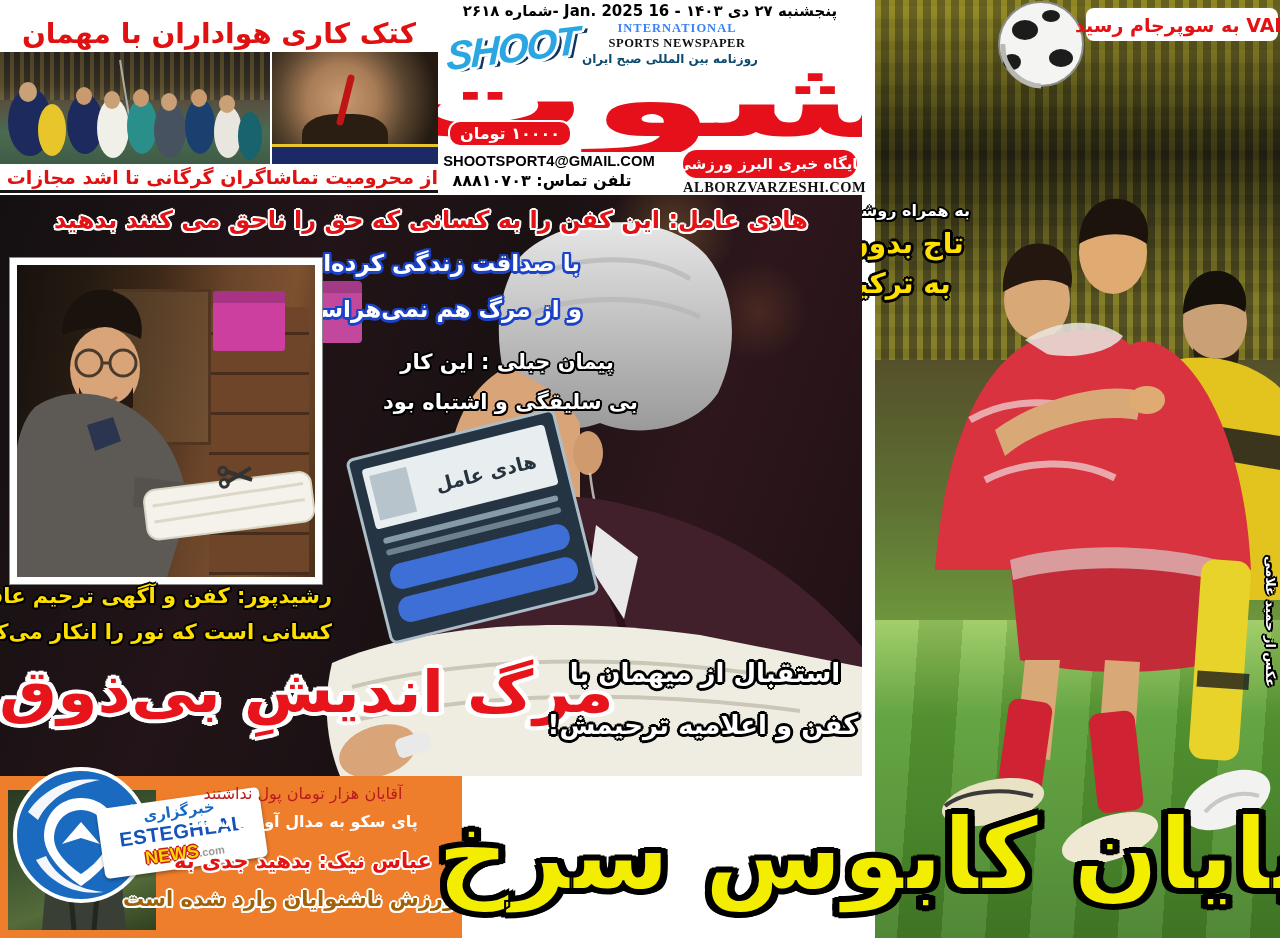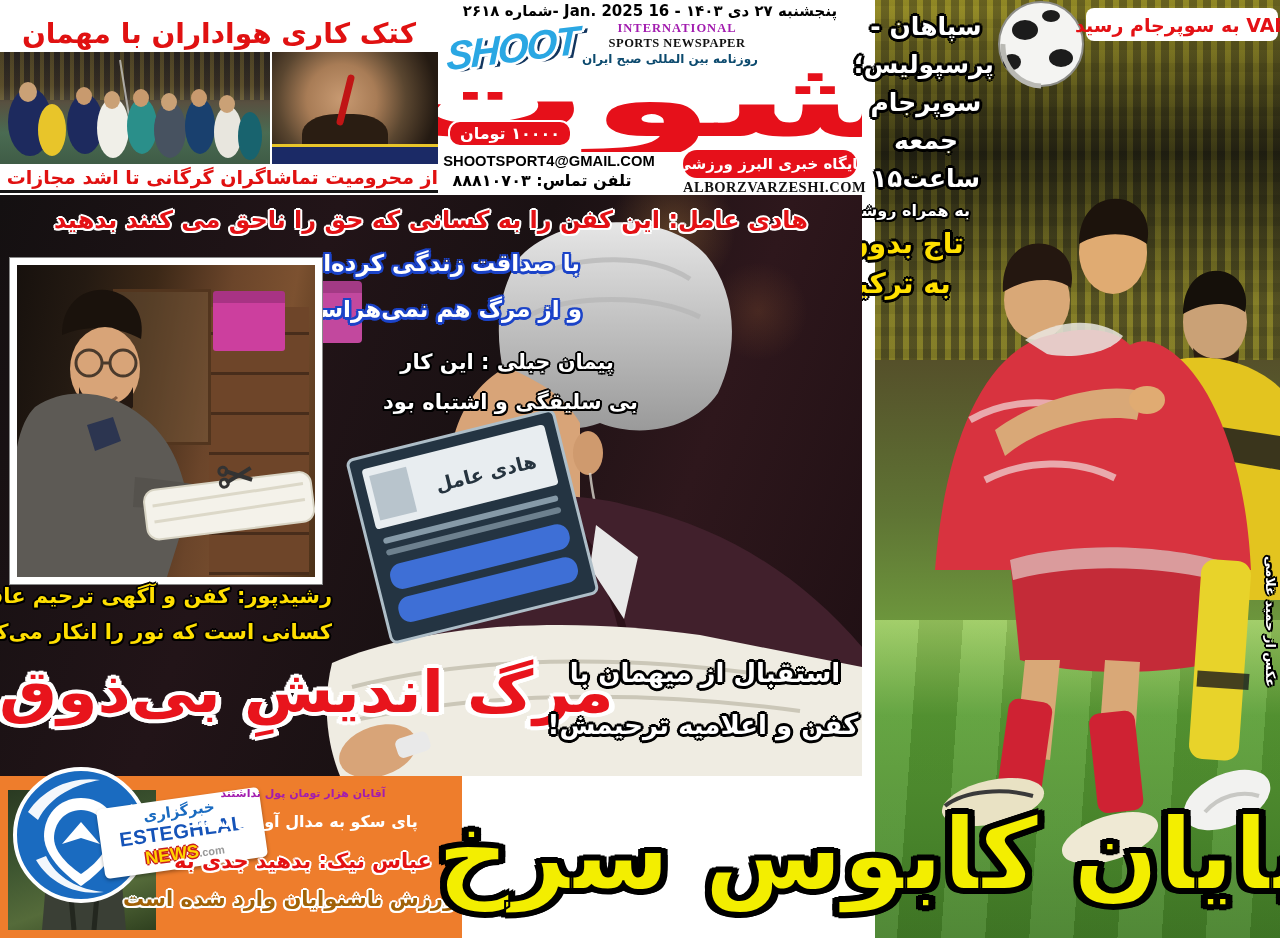--- a/index.html
+++ b/index.html
@@ -69,21 +69,21 @@
     <div class="abs fa ctr nw" style="left:0;top:166px;width:438px;font-size:19px;font-weight:800;color:#e01111;">از محرومیت تماشاگران گرگانی تا اشد مجازات برای مسببین</div>
     <div class="abs" style="left:0;top:190px;width:438px;height:3px;background:#161616;"></div>
   </div>
 
   <div class="abs" style="left:438px;top:0;width:424px;height:195px;background:#fff;">
     <div class="abs fa ctr nw" style="left:0;top:2px;width:424px;font-size:15px;font-weight:700;color:#000;">پنجشنبه ۲۷ دی ۱۴۰۳ - 16 Jan. 2025 -شماره ۲۶۱۸</div>
 
     <div class="abs shoot-en-txt en nw" style="left:8px;top:26px;font-size:40px;transform:rotate(-7deg) skewX(-8deg);">SHOOT</div>
 
     <div class="abs ctr" style="left:158px;top:21px;width:162px;">
-      <div class="serif nw" style="font-size:12.5px;font-weight:700;letter-spacing:1px;color:#a21caf;font-family:Liberation Serif, serif;">INTERNATIONAL</div>
+      <div class="serif nw" style="font-size:12.5px;font-weight:700;letter-spacing:1px;color:#3b82f6;font-family:Liberation Serif, serif;">INTERNATIONAL</div>
       <div class="serif nw" style="font-size:12.5px;font-weight:700;letter-spacing:.5px;color:#111;">SPORTS NEWSPAPER</div>
       <div class="fa nw" style="font-size:12px;font-weight:800;color:#0c4a6e;margin-top:1px;">روزنامه بین المللی صبح ایران</div>
     </div>
 
     <div class="abs" style="left:0;top:46px;width:424px;height:106px;overflow:hidden;display:flex;align-items:center;justify-content:center;">
       <span class="shoot-fa-txt fa nw" style="font-size:112px;line-height:100px;display:inline-block;transform:scale(1.8,.95);">شوت</span>
     </div>
 
     <div class="abs fa nw" style="left:10px;top:120px;background:#e6101a;border:2px solid #fff;border-radius:12px;
          padding:2px 10px;font-size:16px;font-weight:800;color:#fff;z-index:4;">۱۰۰۰۰ تومان</div>
@@ -150,27 +150,20 @@
       <ellipse cx="352" cy="800" rx="46" ry="26" fill="#f2f2f0" transform="rotate(-24 352 800)"></ellipse>
       <path d="M330,812 C344,796 366,790 384,796" stroke="#c8c8c4" stroke-width="4" fill="none"></path>
     </svg>
   </div>
 
   <div class="abs ctr" style="left:1086px;top:8px;width:192px;height:33px;background:#fff;border-radius:8px;
        display:flex;align-items:center;justify-content:center;">
     <span class="fa nw" style="font-size:19px;font-weight:900;color:#e41115;">VAR به سوپرجام رسید</span>
   </div>
 
-  <div class="abs ctr" style="left:858px;top:8px;width:136px;">
-    <div class="fa nw ob3" style="font-size:25px;font-weight:900;color:#fff;line-height:38px;">سپاهان -</div>
-    <div class="fa nw ob3" style="font-size:25px;font-weight:900;color:#fff;line-height:38px;">پرسپولیس؛</div>
-    <div class="fa nw ob3" style="font-size:25px;font-weight:900;color:#fff;line-height:38px;">سوپرجام</div>
-    <div class="fa nw ob3" style="font-size:25px;font-weight:900;color:#fff;line-height:38px;">جمعه</div>
-    <div class="fa nw ob3" style="font-size:25px;font-weight:900;color:#fff;line-height:38px;">ساعت۱۵</div>
-  </div>
 
   <div class="abs ctr" style="left:748px;top:198px;width:222px;">
     <div class="fa nw ob2" style="font-size:16px;font-weight:800;color:#fff;line-height:26px;">به همراه روشن و قلعه نویی</div>
     <div class="fa nw ob3" style="font-size:28px;font-weight:900;color:#ffe000;line-height:40px;">تاج بدون پروین</div>
     <div class="fa nw ob3" style="font-size:28px;font-weight:900;color:#ffe000;line-height:40px;">به ترکیه رفت</div>
   </div>
 
   <div class="abs fa nw ob2" style="left:1278px;top:556px;font-size:13px;font-weight:700;color:#fff;
        transform:rotate(90deg);transform-origin:left top;">عکس از حمید غلامی</div>
 
@@ -294,21 +287,21 @@
   <div class="abs ctr" style="left:100px;top:798px;width:160px;background:#fff;border-radius:5px;padding:4px 2px;
        transform:rotate(-8deg);box-shadow:0 2px 4px rgba(0,0,0,.35);">
     <div class="fa nw" style="font-size:15px;font-weight:900;color:#1a6bc0;">خبرگزاری</div>
     <div class="en nw" style="font-size:20px;font-weight:900;color:#1553b8;letter-spacing:.5px;">ESTEGHLAL</div>
     <div>
       <span class="en nw or2" style="font-size:18px;font-weight:900;color:#ffd400;">NEWS</span><span class="en nw" style="font-size:11px;font-weight:700;color:#999;">.com</span>
     </div>
   </div>
 
   <div class="abs ctr" style="left:150px;top:780px;width:306px;">
-    <div class="fa nw" style="font-size:11px;font-weight:700;color:#a21caf;line-height:28px;">آقایان هزار تومان پول نداشتند</div>
+    <div class="fa nw" style="font-size:16px;font-weight:400;color:#b91c1c;line-height:28px;">آقایان هزار تومان پول نداشتند</div>
     <div class="fa nw" style="font-size:16px;font-weight:800;color:#fff;line-height:28px;">پای سکو به مدال آوران بدهند</div>
     <div class="fa nw ow2" style="font-size:21px;font-weight:900;color:#e41212;line-height:38px;margin-top:6px;">عباس نیک: بدهید جدی به</div>
     <div class="fa nw ow2" style="font-size:21px;font-weight:900;color:#a16207;line-height:38px;">ورزش ناشنوایان وارد شده است</div>
   </div>
 
   <div class="abs" style="left:466px;top:770px;width:814px;height:168px;display:flex;align-items:center;justify-content:center;">
     <span class="fa nw banner-big" style="font-size:100px;">پایان کابوس سرخ</span>
   </div>
 
 </div>

